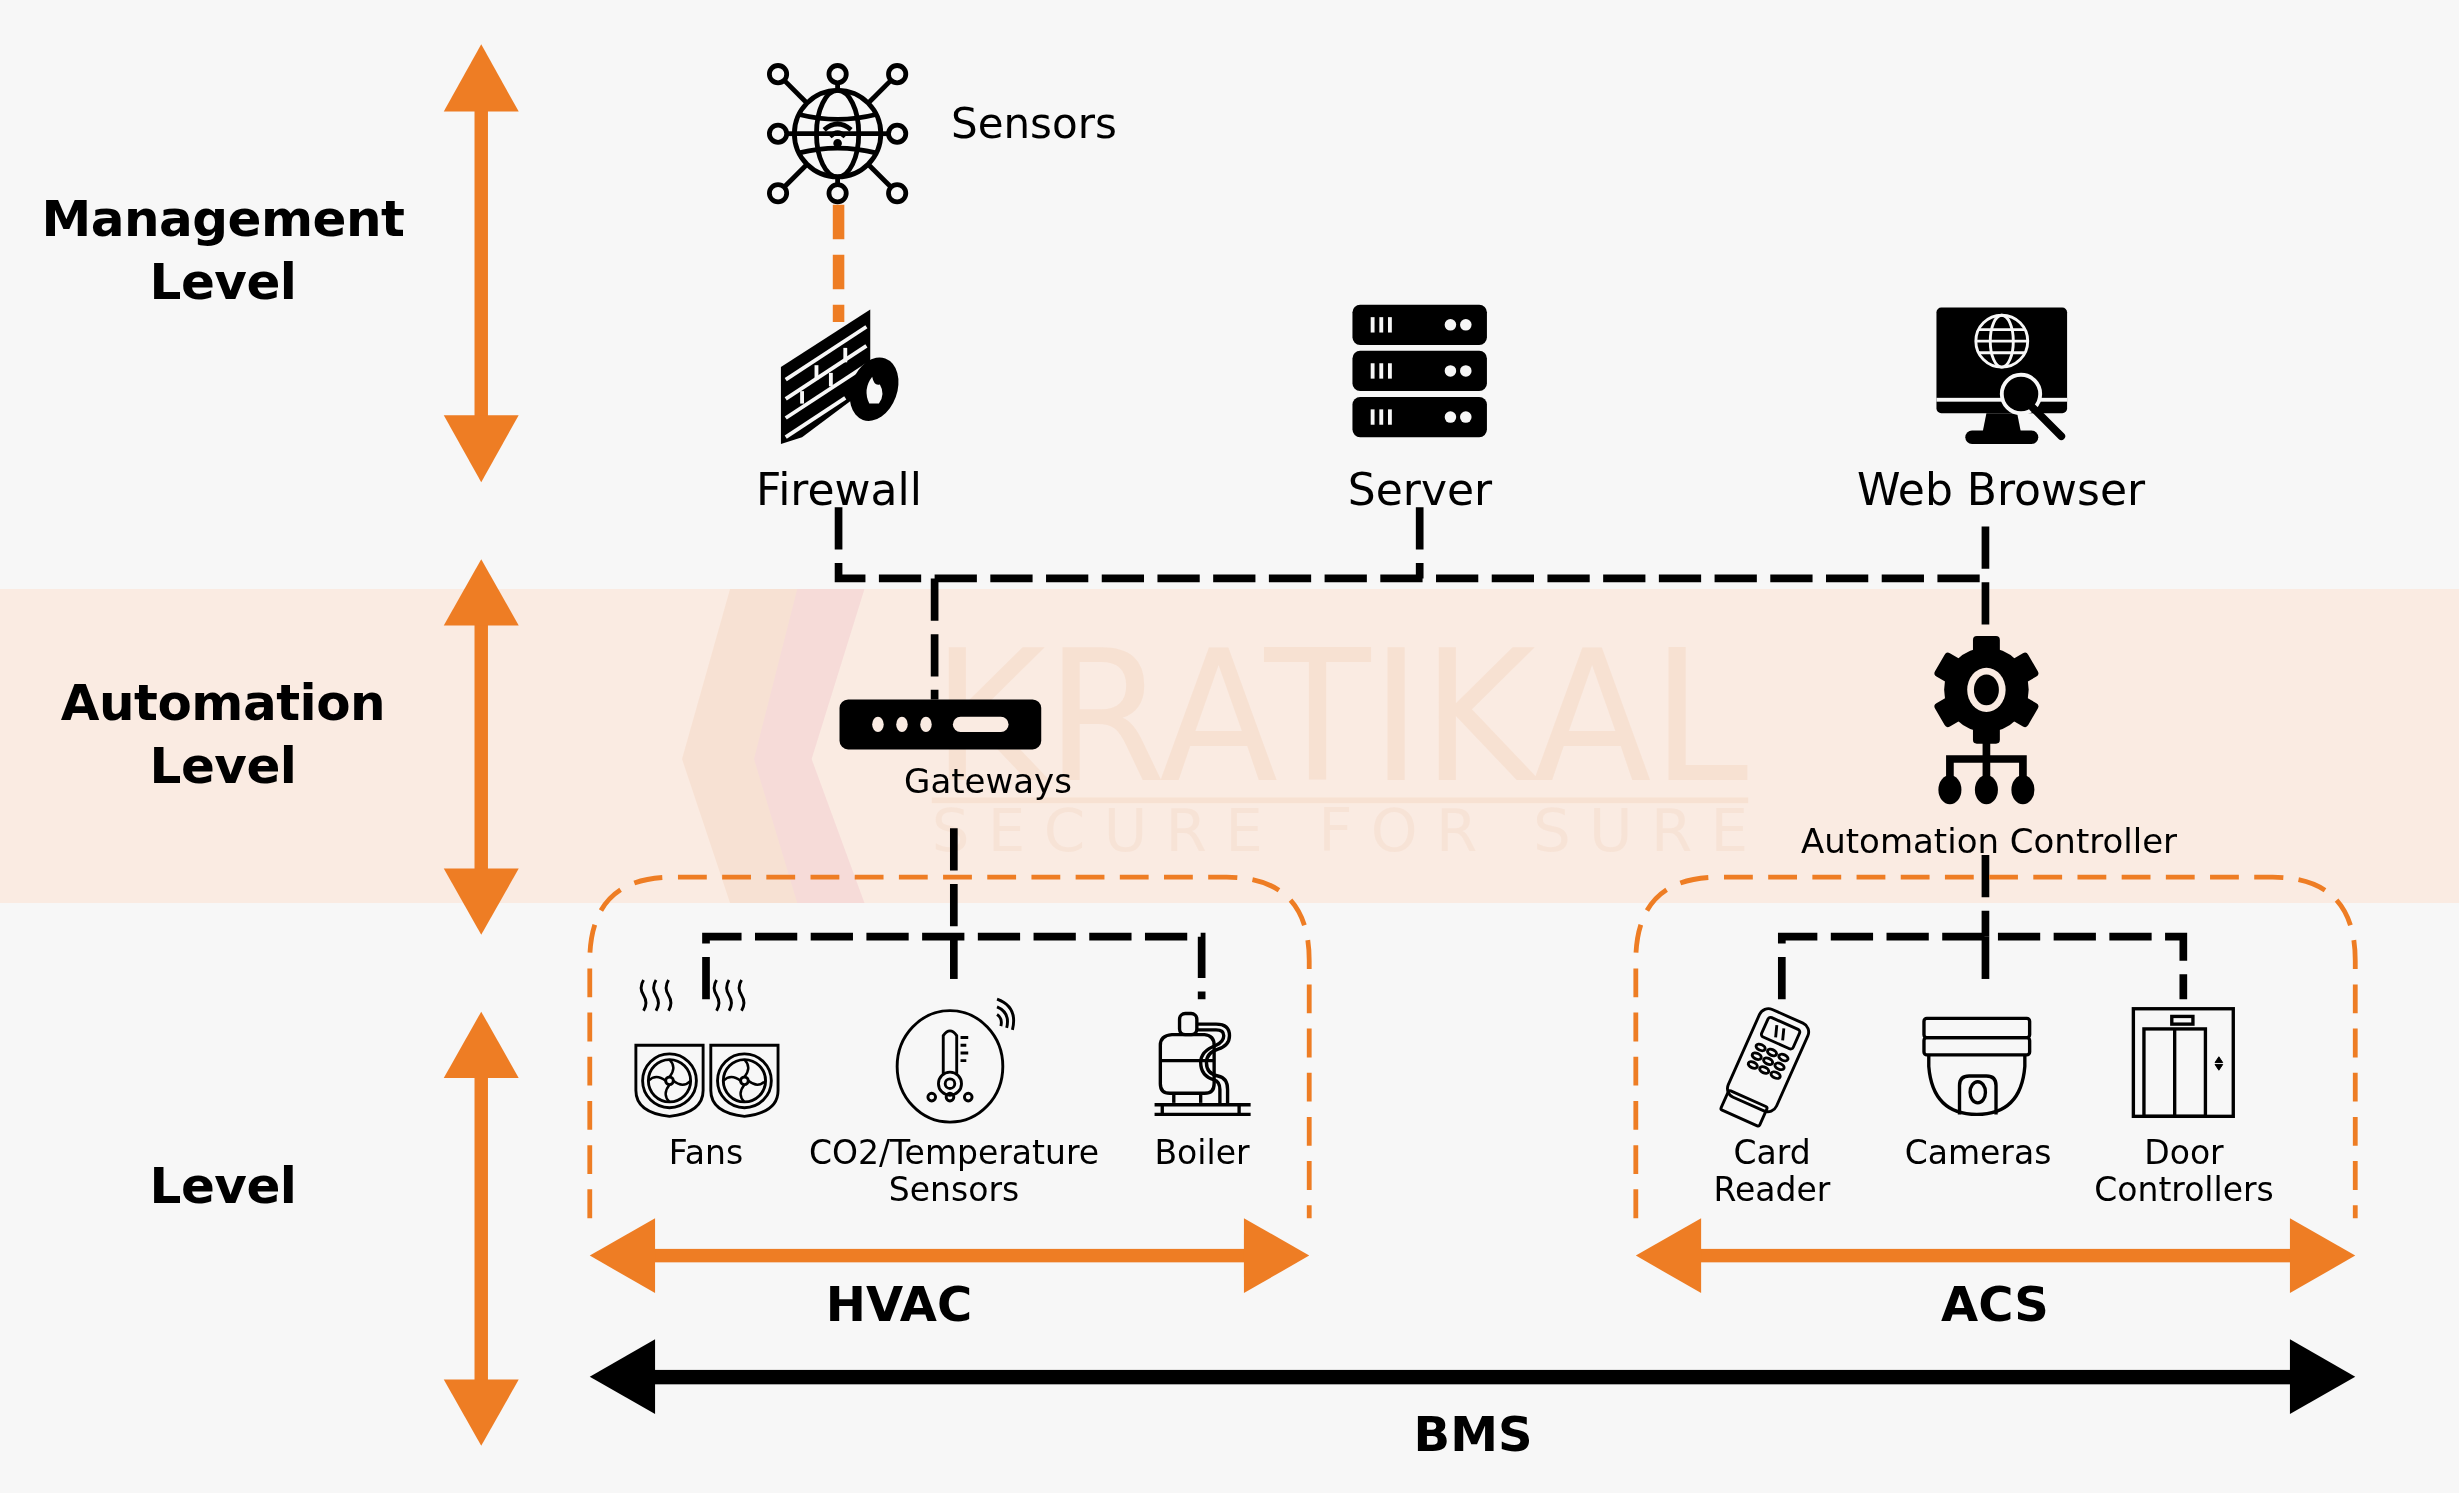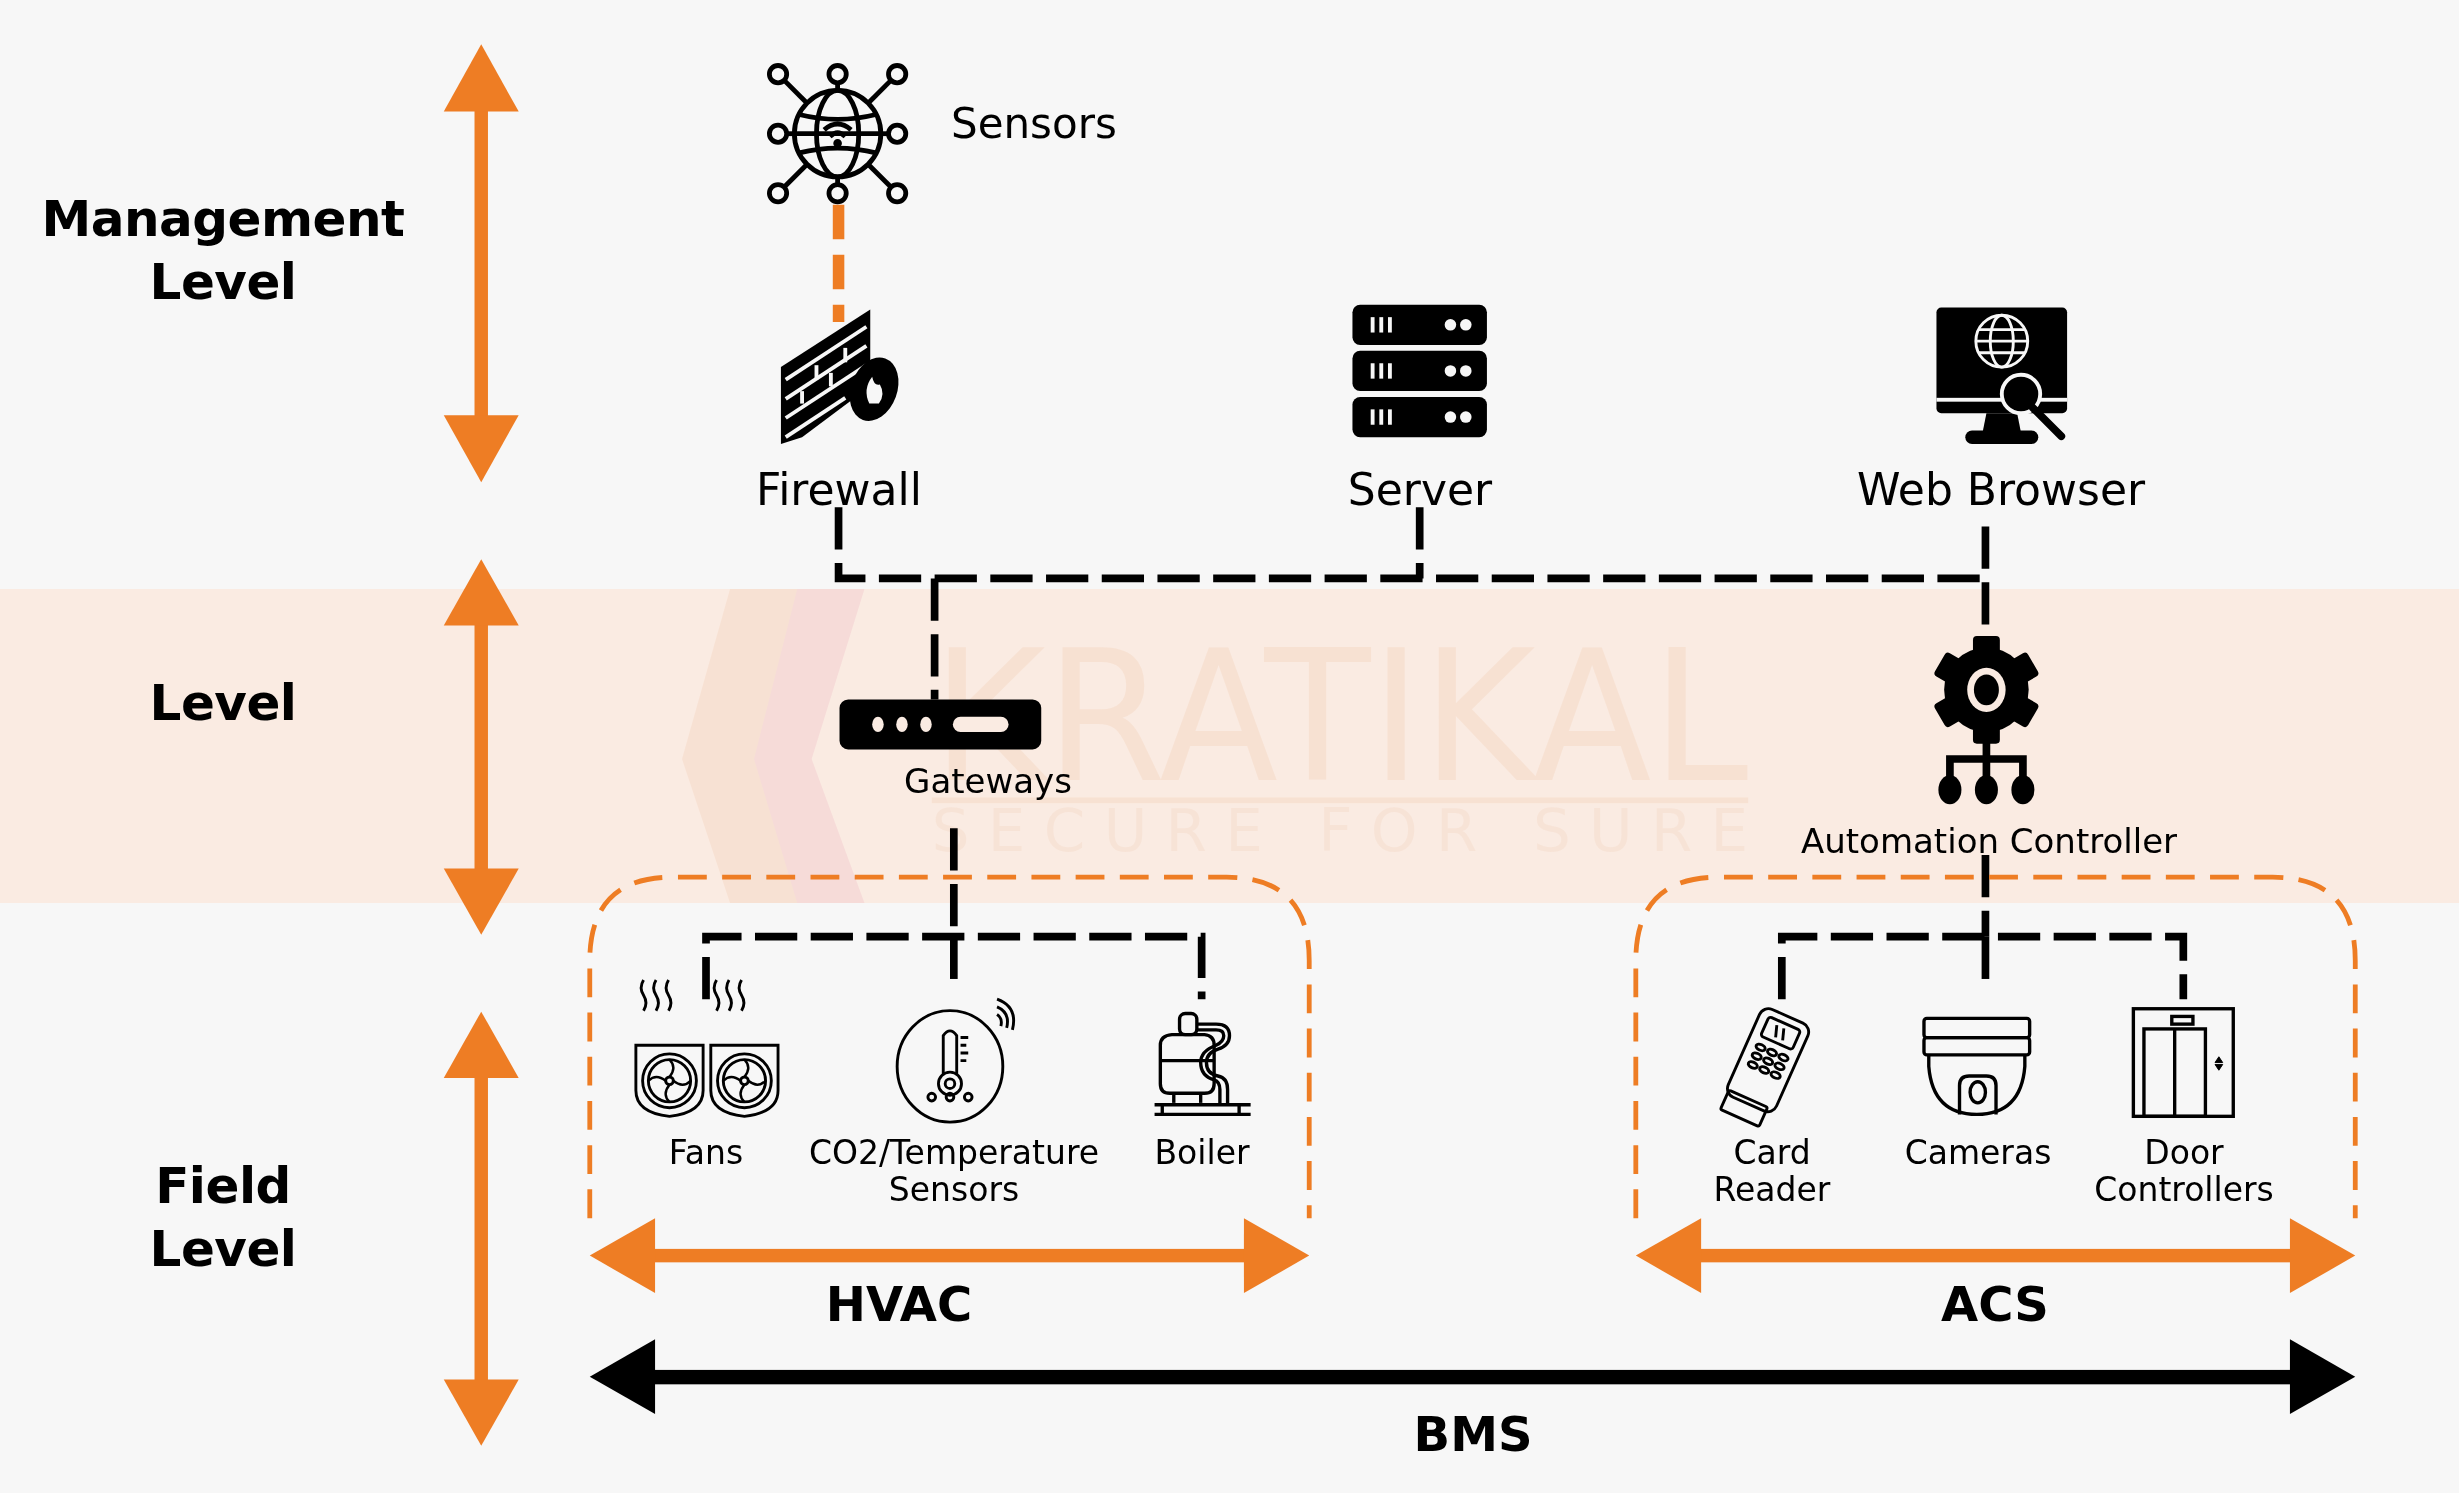--- a/index.html
+++ b/index.html
@@ -299,24 +299,24 @@
     <line x1="2264" y1="1071" x2="2264" y2="1162"></line>
     <path d="M2310,1100 l-4,6 h8 Z M2310,1114 l-4,-6 h8 Z" fill="#000" stroke-width="1"></path>
   </g>
 </svg>
 
 <div class="level" style="top:188px;">
   <div>Management</div>
   <div>Level</div>
 </div>
 <div class="level" style="top:672px;">
+  <div>Automation</div>
   <div>Level</div>
 </div>
 <div class="level" style="top:1155px;">
-  <div>Field</div>
   <div>Level</div>
 </div>
 
 <div class="lbl" style="left:951px; top:99px; font-size:42px;">Sensors</div>
 <div class="lbl node-lbl" style="left:839px; top:464px;">Firewall</div>
 <div class="lbl node-lbl" style="left:1420px; top:464px;">Server</div>
 <div class="lbl node-lbl" style="left:2001px; top:464px;">Web Browser</div>
 
 <div class="lbl node-sm" style="left:940px; top:763px; font-size:34px;margin-left:48px;">Gateways</div>
 <div class="lbl node-sm" style="left:1989px; top:823px; font-size:34px;">Automation Controller</div>

